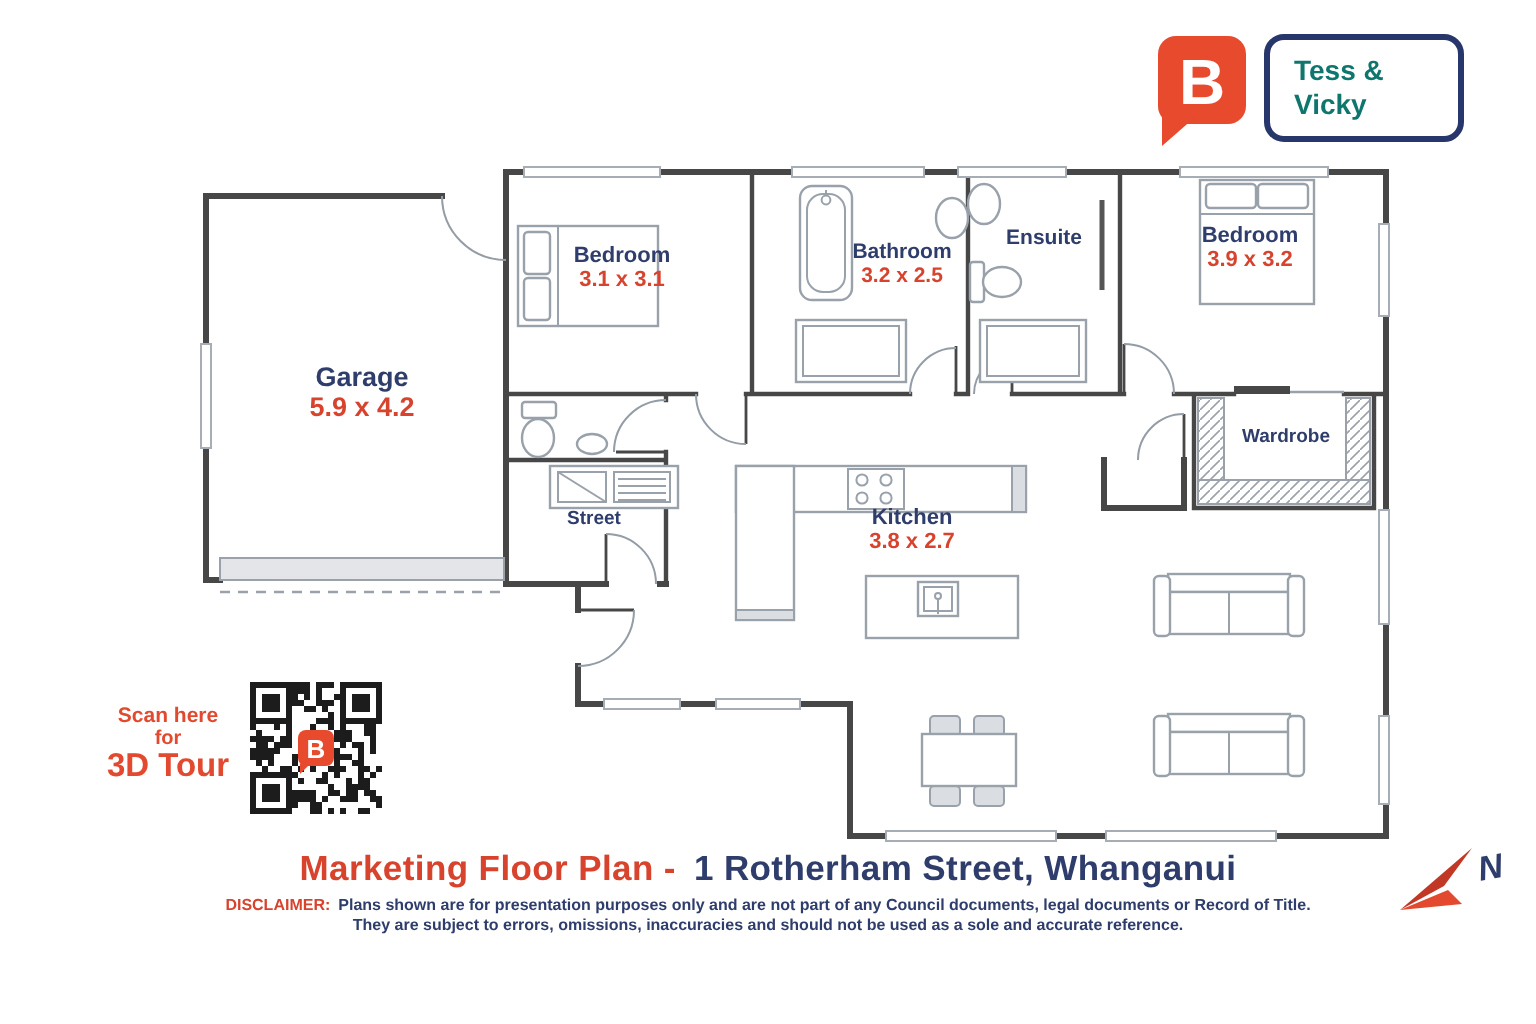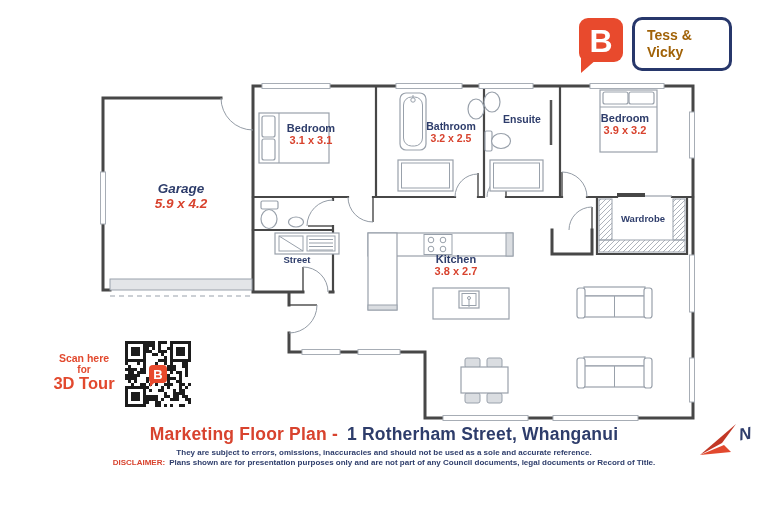--- a/index.html
+++ b/index.html
@@ -18,21 +18,21 @@
   
   .room-label{position:absolute;transform:translateX(-50%);text-align:center;
               font-weight:bold;line-height:1.12;white-space:nowrap;}
   .room-label .nm{display:block;color:#2e3d6b;}
   .room-label .dm{display:block;color:#d8432e;}
   
   .brand{position:absolute;left:570px;top:12px;width:190px;height:66px;}
   .brand-bubble{position:absolute;left:8px;top:5px;}
   .brand-box{position:absolute;left:62px;top:5px;width:82px;height:48px;
              border:3px solid #27376b;border-radius:10px;display:flex;flex-direction:column;
-             justify-content:center;padding-left:12px;color:#a16207;font-weight:bold;
+             justify-content:center;padding-left:12px;color:#0f766e;font-weight:bold;
              font-size:14px;line-height:1.22;}
   
   .scan{position:absolute;left:42px;top:353px;width:84px;text-align:center;color:#e2492e;font-weight:bold;}
   .scan .s1{font-size:10.5px;line-height:11px;}
   .scan .s2{font-size:10px;line-height:11px;}
   .scan .s3{font-size:16.5px;line-height:17px;}
   .qr{position:absolute;left:125px;top:341px;width:66px;height:66px;background:#fff;}
   .qr-logo{position:absolute;left:24px;top:24px;width:18px;height:18px;background:#e84a2d;
            border-radius:4px;color:#fff;font-weight:bold;font-size:13px;display:flex;
            align-items:center;justify-content:center;z-index:2;}
@@ -217,21 +217,21 @@
       <rect class="ff" x="487" y="393" width="15" height="10" rx="2"></rect>
       <rect class="f" x="461" y="367" width="47" height="26"></rect>
     </g>
     <g>
       <rect x="599" y="199" width="13" height="41" fill="url(#hatch)" stroke="#9aa1ab" stroke-width="1"></rect>
       <rect x="673" y="199" width="12" height="41" fill="url(#hatch)" stroke="#9aa1ab" stroke-width="1"></rect>
       <rect x="599" y="240" width="86" height="12" fill="url(#hatch)" stroke="#9aa1ab" stroke-width="1"></rect>
     </g>
   </svg>
 
-  <div class="room-label" style="left:181px;top:181px;font-size:13.5px;font-style:italic;">
+  <div class="room-label" style="left:181px;top:181px;font-size:13.5px;">
     <span class="nm">Garage</span>
     <span class="dm">5.9 x 4.2</span>
   </div>
   <div class="room-label" style="left:311px;top:122px;font-size:11px;">
     <span class="nm">Bedroom</span>
     <span class="dm">3.1 x 3.1</span>
   </div>
   <div class="room-label" style="left:451px;top:121px;font-size:10.5px;">
     <span class="nm">Bathroom</span>
     <span class="dm">3.2 x 2.5</span>
@@ -511,22 +511,22 @@
       <div style="position: absolute; left: 39px; top: 63px; width: 3px; height: 3px; background: rgb(28, 28, 28);"></div>
       <div style="position: absolute; left: 45px; top: 63px; width: 3px; height: 3px; background: rgb(28, 28, 28);"></div>
       <div style="position: absolute; left: 54px; top: 63px; width: 3px; height: 3px; background: rgb(28, 28, 28);"></div>
       <div style="position: absolute; left: 57px; top: 63px; width: 3px; height: 3px; background: rgb(28, 28, 28);"></div>
     </div>
 
   <div class="title">
     <span class="t-red">Marketing Floor Plan -</span><span class="t-navy">1 Rotherham Street, Whanganui</span>
   </div>
   <div class="disclaimer">
+    <div><span class="d-red">DISCLAIMER:</span><span>Plans shown are for presentation purposes only and are not part of any Council documents, legal documents or Record of Title.</span></div>
     <div>They are subject to errors, omissions, inaccuracies and should not be used as a sole and accurate reference.</div>
-    <div><span class="d-red">DISCLAIMER:</span><span>Plans shown are for presentation purposes only and are not part of any Council documents, legal documents or Record of Title.</span></div>
   </div>
 
   <svg class="compass" viewBox="0 0 76 58">
     <path d="M8 41 L44 10 L30 29 Z" fill="#c23826"></path>
     <path d="M8 41 L32 31 L39 38 Z" fill="#e2492e"></path>
     <text x="47" y="26" font-family="Liberation Sans, sans-serif" font-size="17" font-weight="bold" font-style="italic" fill="#2e3d6b" transform="rotate(-10 50 20)">N</text>
   </svg>
 
 </div>
 

